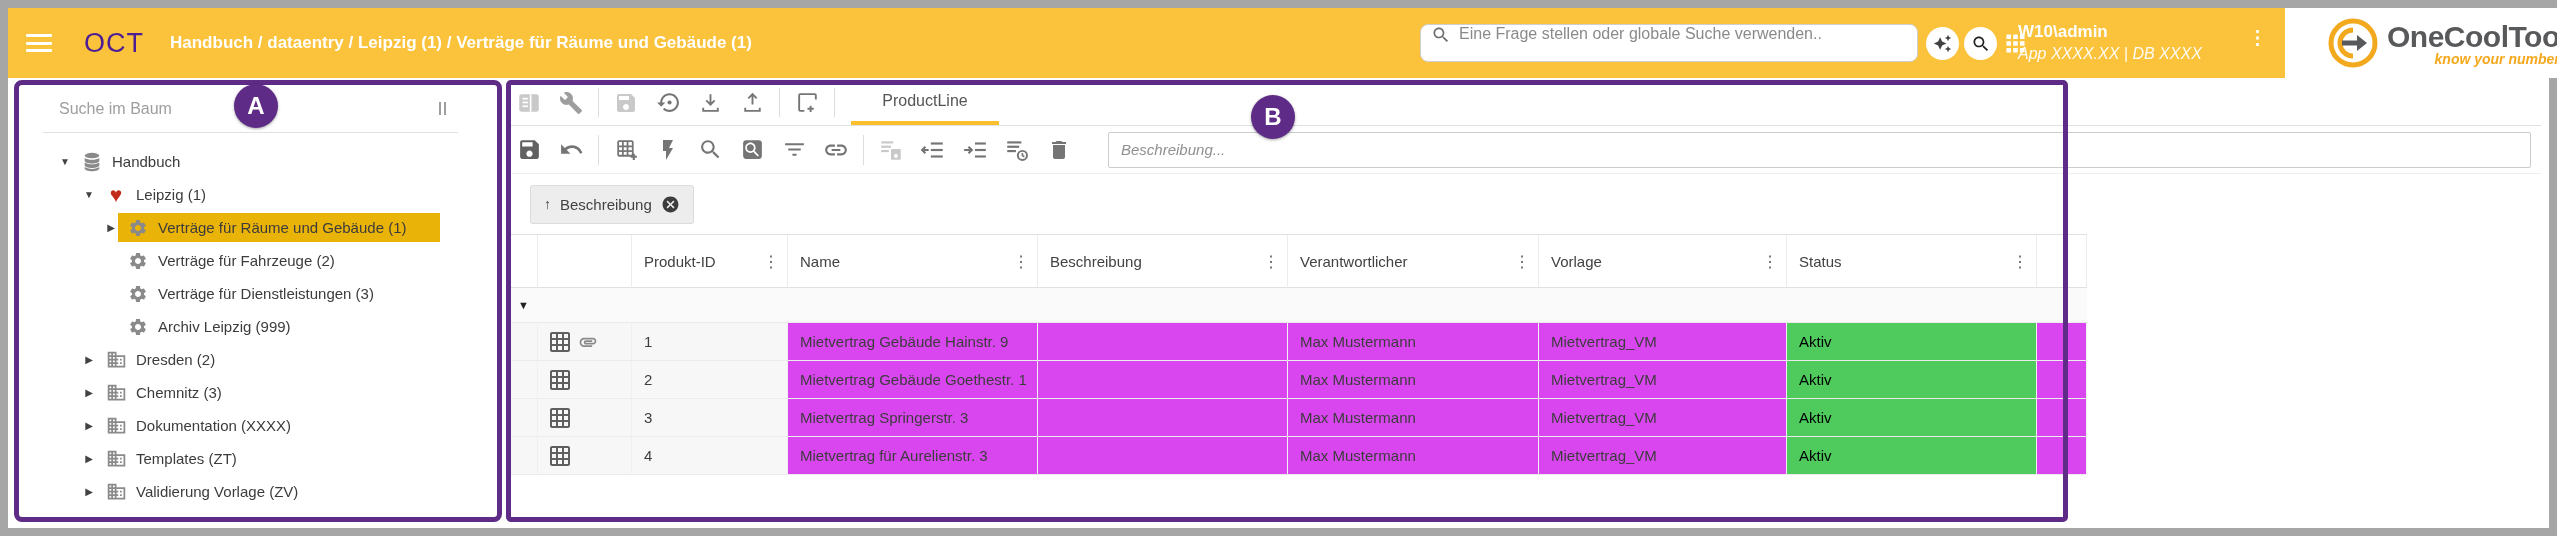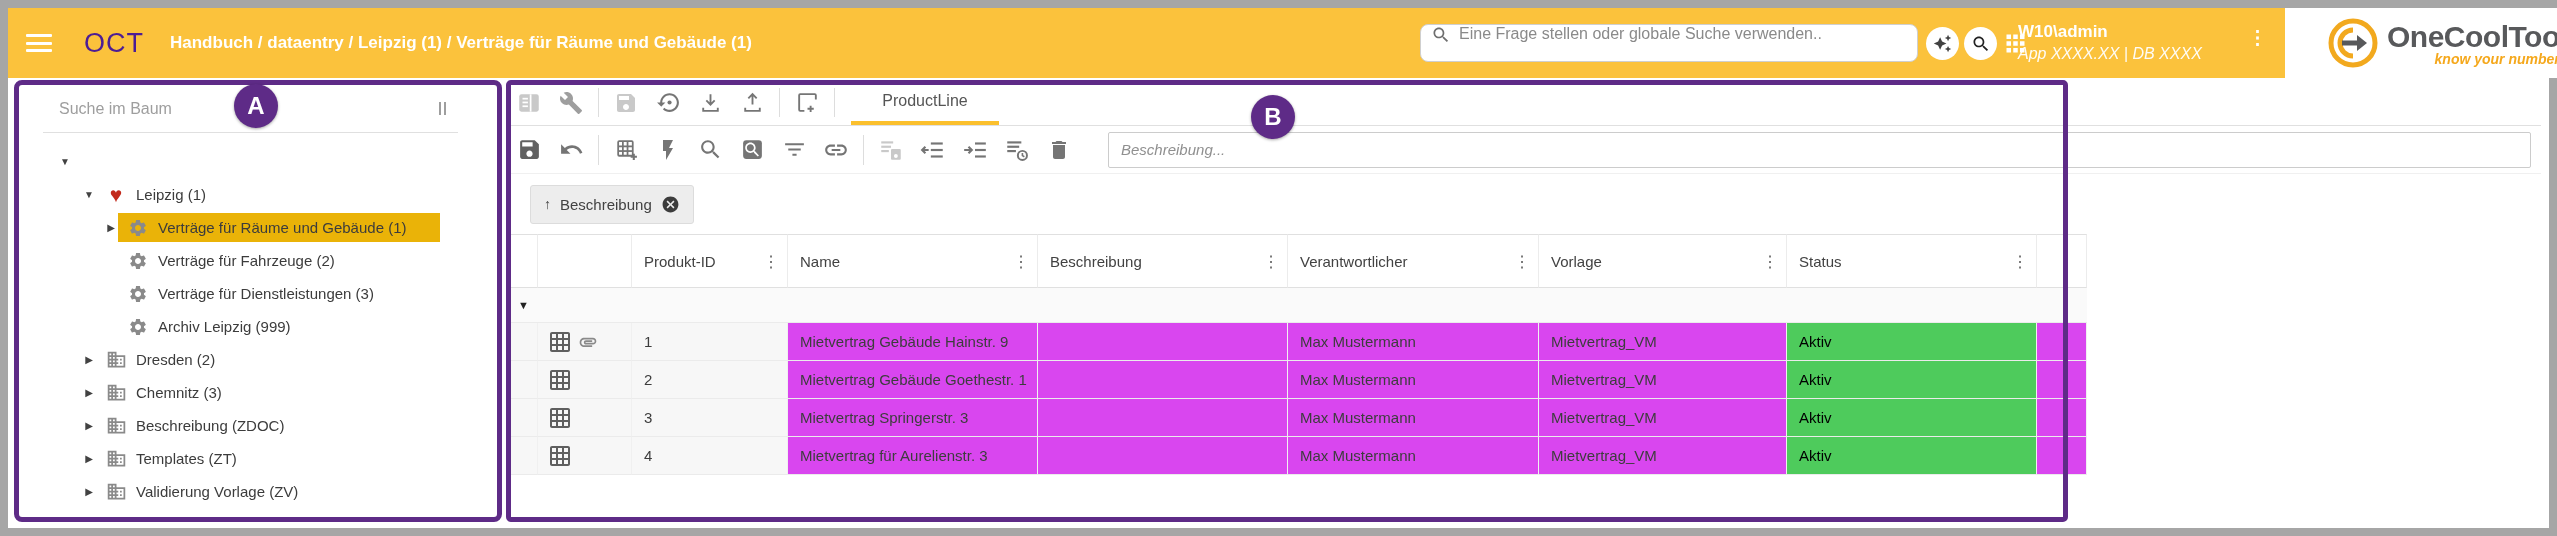--- a/index.html
+++ b/index.html
@@ -146,20 +146,31 @@
       <input type="text" placeholder="Suche im Baum" style="">
       <div class="drag-handle">
           <div></div>
           <div></div>
         </div>
     </div>
     <div class="tree">
 
       <div class="tree-row lvl1">
         <span class="caret">▼</span>
+        <div class="row-inner">
+            <span class="t-icon">
+          <svg width="22" height="22" viewBox="0 0 24 24" fill="#8a8a8a">
+                <ellipse cx="12" cy="5" rx="8" ry="3"></ellipse>
+                <path d="M4 7.5v3c0 1.66 3.58 3 8 3s8-1.34 8-3v-3c-1.7 1.3-4.9 2-8 2s-6.3-.7-8-2z"></path>
+                <path d="M4 12.5v3c0 1.66 3.58 3 8 3s8-1.34 8-3v-3c-1.7 1.3-4.9 2-8 2s-6.3-.7-8-2z"></path>
+                <path d="M4 17.5v1.5c0 1.66 3.58 3 8 3s8-1.34 8-3v-1.5c-1.7 1.3-4.9 2-8 2s-6.3-.7-8-2z"></path>
+              </svg>
+        </span>
+            <span>Handbuch</span>
+          </div>
       </div>
 
       <div class="tree-row lvl2">
         <span class="caret">▼</span>
         <div class="row-inner">
             <span class="t-icon">
               <span class="heart-glyph">♥</span>
             </span>
         <span>Leipzig (1)</span>
           </div>
@@ -238,21 +249,21 @@
       </div>
 
       <div class="tree-row lvl2">
         <span class="caret">▶</span>
         <div class="row-inner">
             <span class="t-icon">
           <svg width="21" height="21" viewBox="0 0 24 24" fill="#8a8a8a">
                 <path d="M12 7V3H2v18h20V7H12zM6 19H4v-2h2v2zm0-4H4v-2h2v2zm0-4H4V9h2v2zm0-4H4V5h2v2zm4 12H8v-2h2v2zm0-4H8v-2h2v2zm0-4H8V9h2v2zm0-4H8V5h2v2zm10 12h-8v-2h2v-2h-2v-2h2v-2h-2V9h8v10zm-2-8h-2v2h2v-2zm0 4h-2v2h2v-2z"></path>
               </svg>
         </span>
-            <span>Beschreibung (ZDOC)</span>
+            <span>Dokumentation (XXXX)</span>
           </div>
       </div>
 
       <div class="tree-row lvl2">
         <span class="caret">▶</span>
         <div class="row-inner">
             <span class="t-icon">
           <svg width="21" height="21" viewBox="0 0 24 24" fill="#8a8a8a">
                 <path d="M12 7V3H2v18h20V7H12zM6 19H4v-2h2v2zm0-4H4v-2h2v2zm0-4H4V9h2v2zm0-4H4V5h2v2zm4 12H8v-2h2v2zm0-4H8v-2h2v2zm0-4H8V9h2v2zm0-4H8V5h2v2zm10 12h-8v-2h2v-2h-2v-2h2v-2h-2V9h8v10zm-2-8h-2v2h2v-2zm0 4h-2v2h2v-2z"></path>
               </svg>

